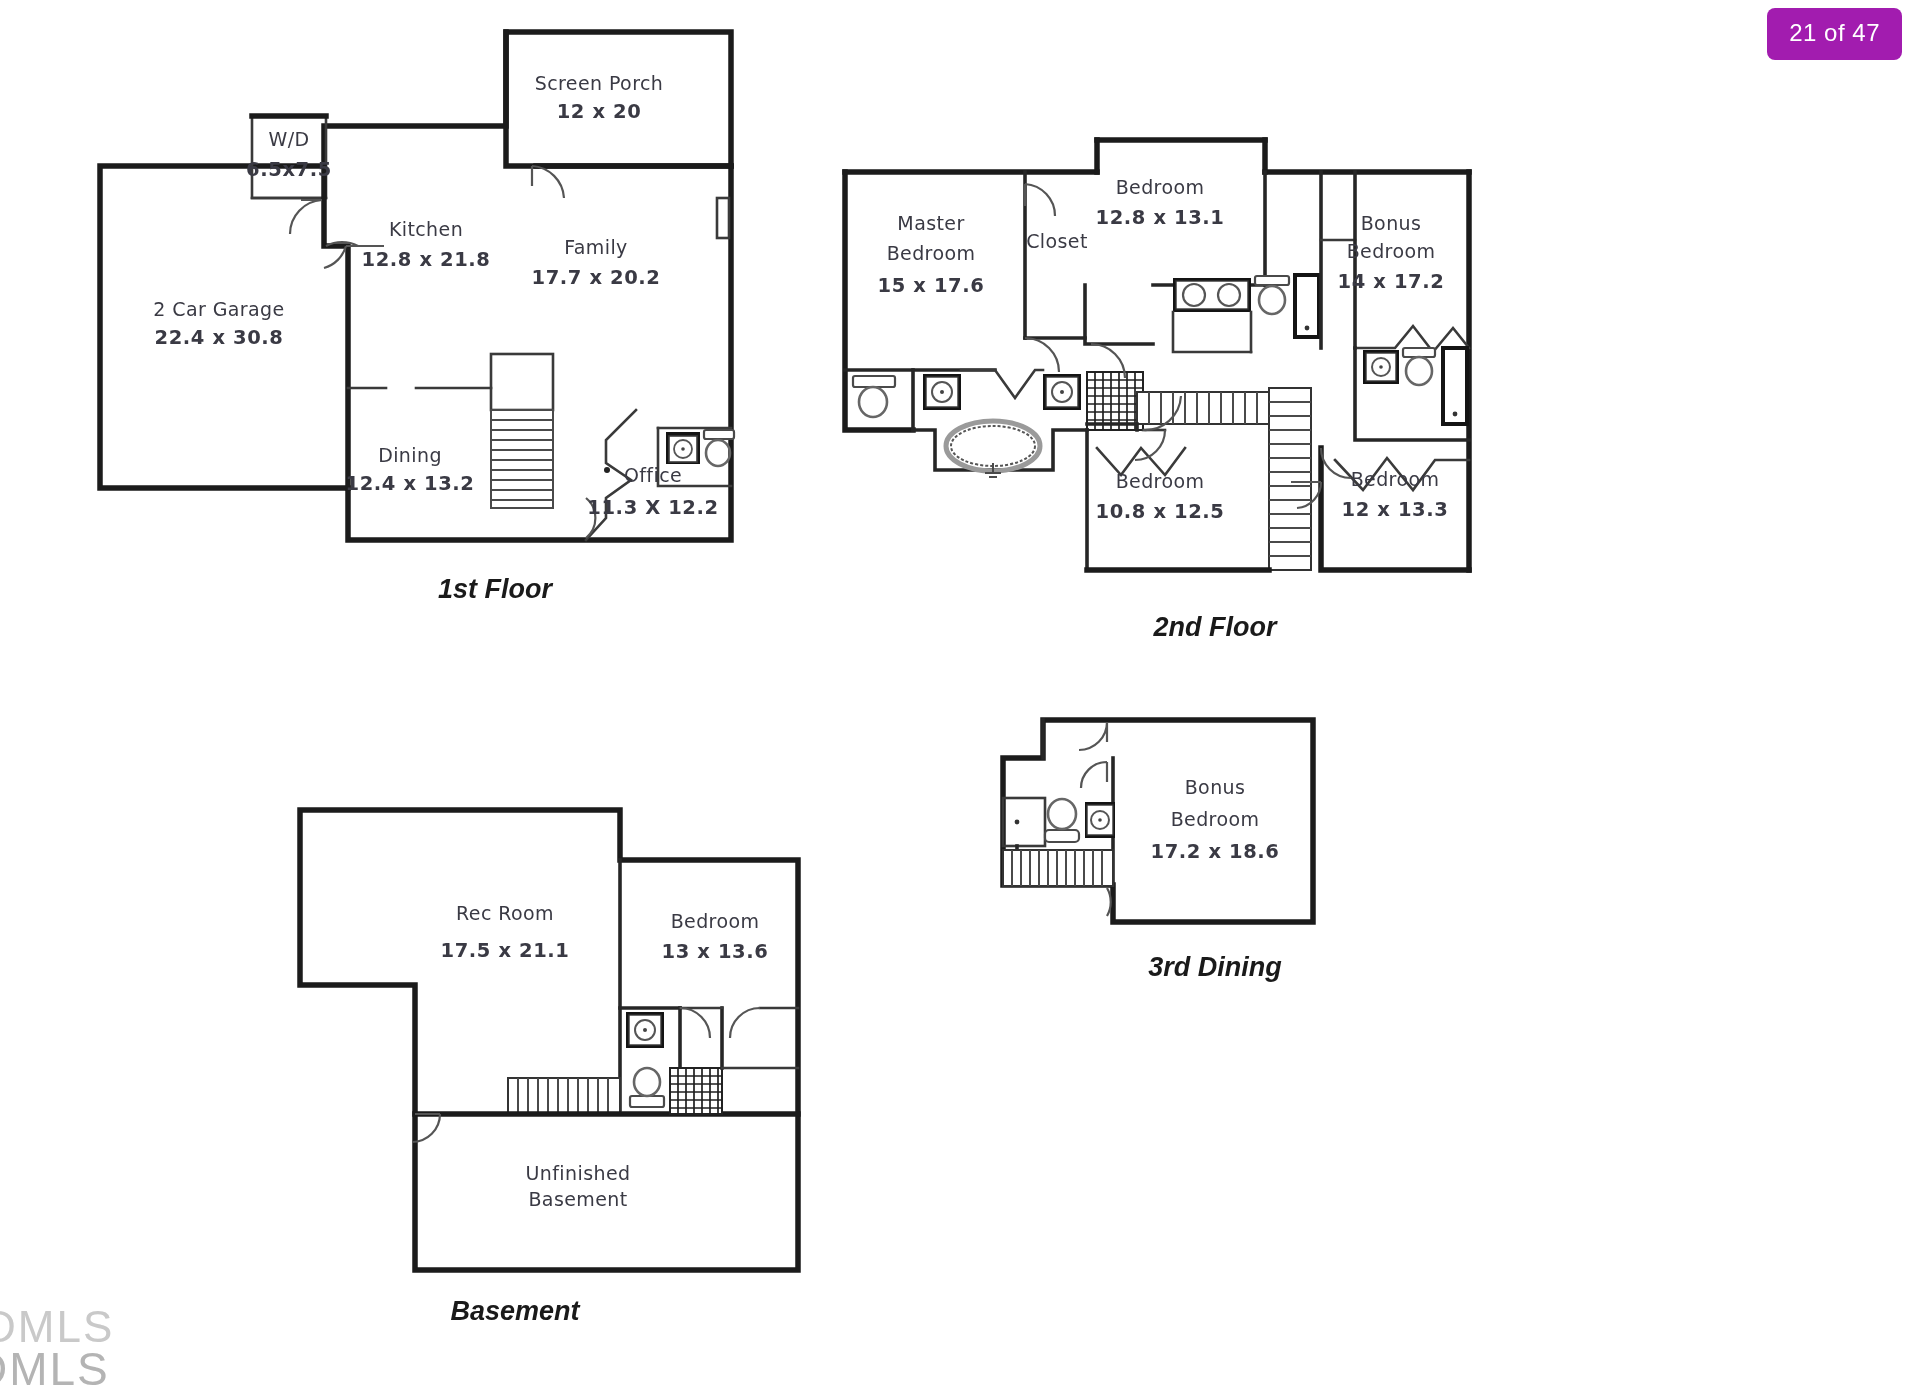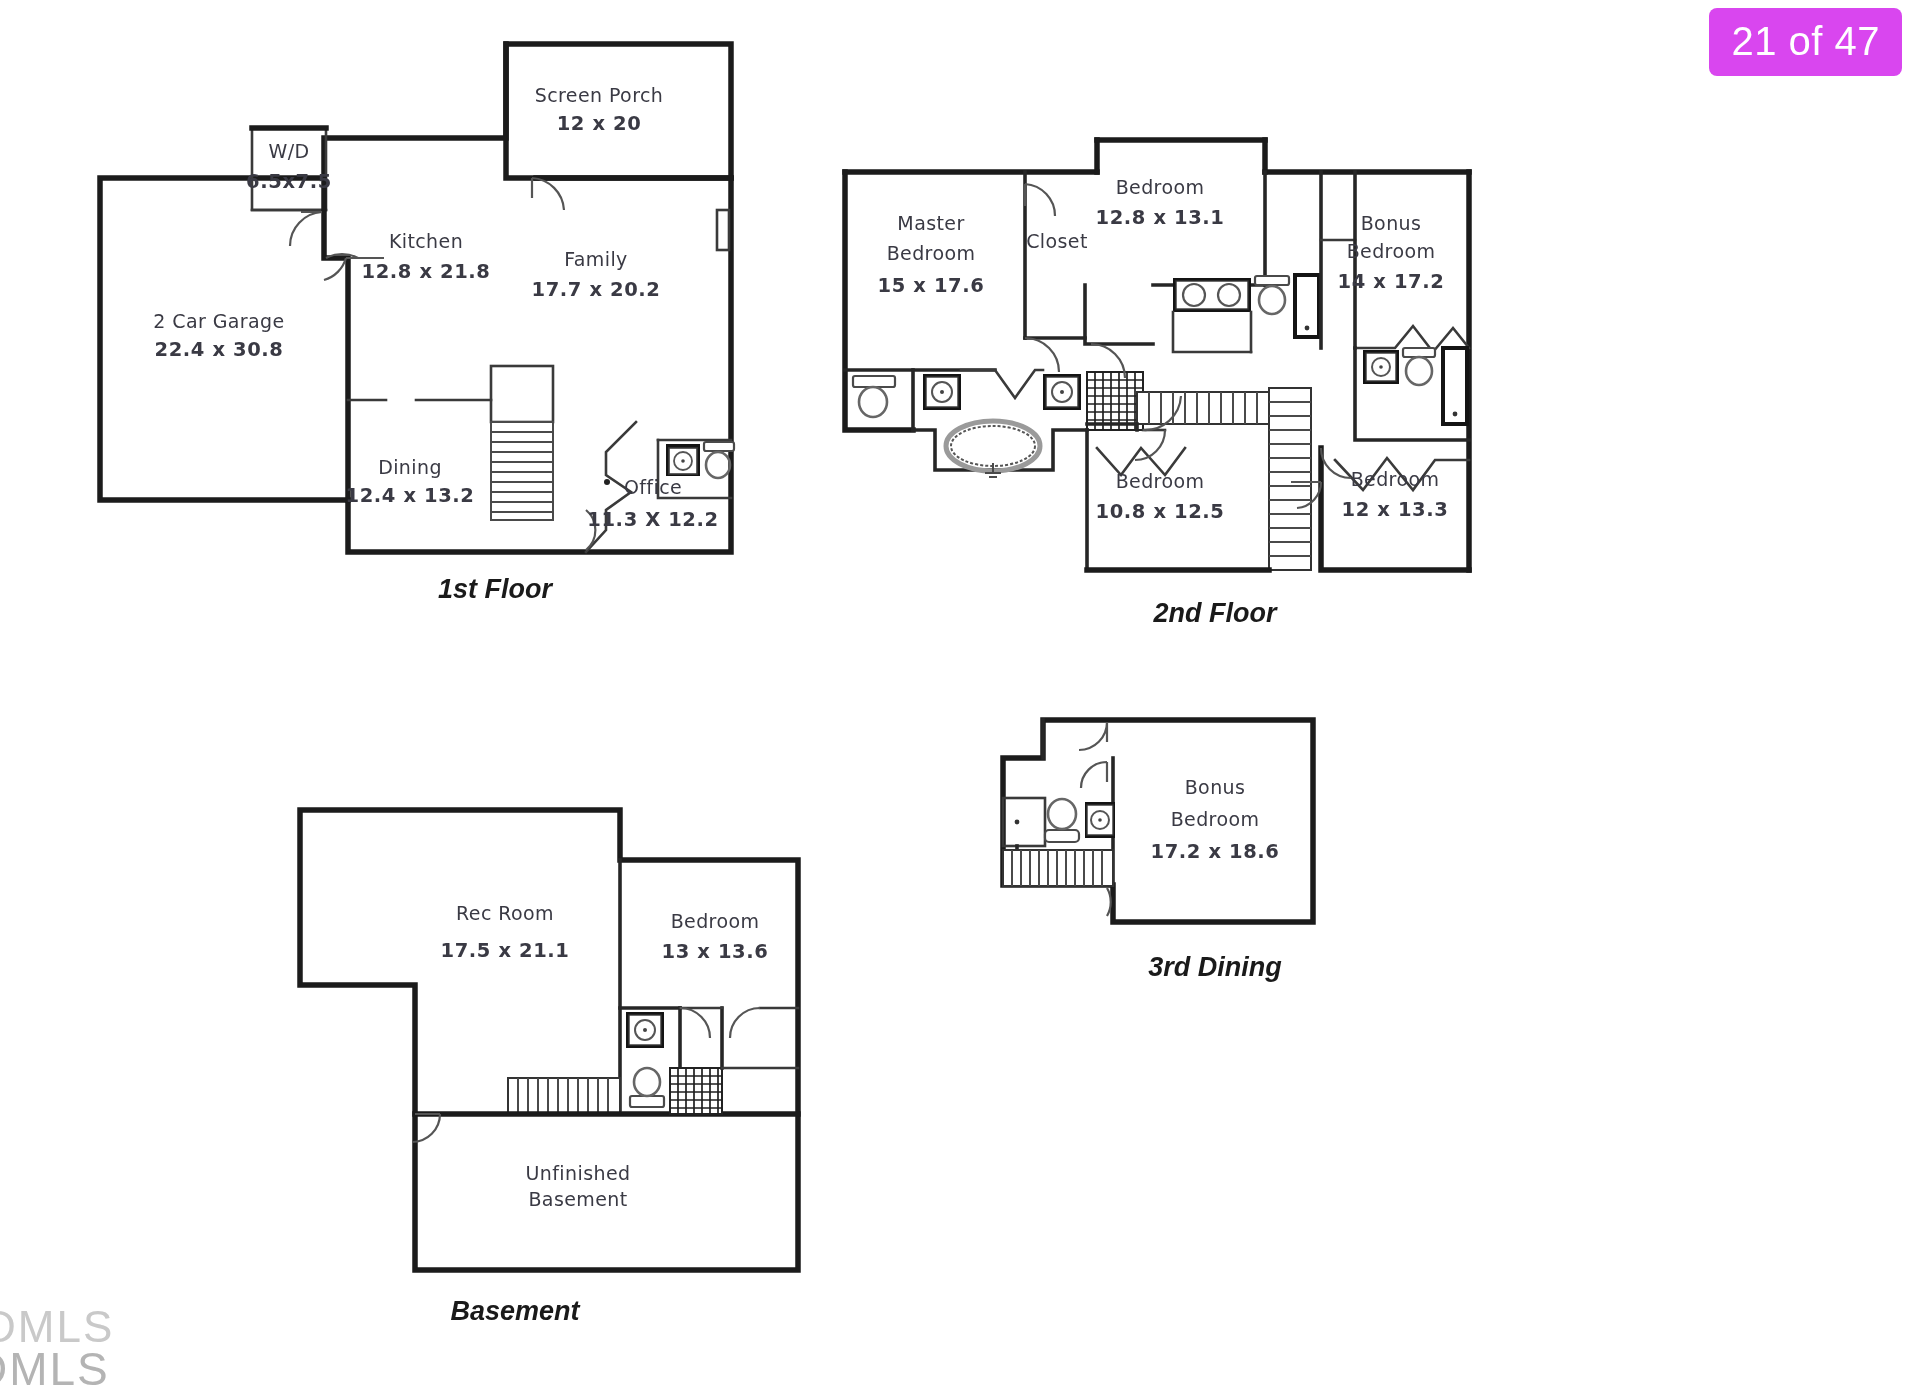--- a/index.html
+++ b/index.html
@@ -14,24 +14,24 @@
     overflow: hidden;
     font-family: "DejaVu Sans", sans-serif;
     color: #2b2b33;
   }
 
   
   #photo-counter {
     position: absolute;
     top: 8px;
     right: 12px;
-    background: #d946ef;
+    background: #a21caf;
     color: #ffffff;
     font-family: "Liberation Sans", sans-serif;
-    font-size: 40px;
+    font-size: 24px;
     line-height: 1;
     padding: 13px 22px 15px 22px;
     border-radius: 8px;
     letter-spacing: 0.5px;
     z-index: 50;
   }
 
   
   #watermark {
     position: absolute;
@@ -83,21 +83,21 @@
   .fixture   { stroke: #4a4a4a; stroke-width: 2.2; fill: #ffffff; }
   .swing     { stroke: #555; stroke-width: 2.2; fill: none; }
   .stairline { stroke: #4a4a4a; stroke-width: 2; fill: none; }
   .solidblk  { fill: #141414; }
 </style>
 </head>
 <body>
 
 <div id="photo-counter">21 of 47</div>
 
-<div class="plan" id="plan-first" style="left:86px; top:30px;">
+<div class="plan" id="plan-first" style="left:86px; top:18px;">
   <svg width="680" height="560" viewBox="0 0 680 560">
 
     <path class="wall" d="M 14,148 L 14,470 L 262,470 L 262,522 L 645,522 L 645,14 L 420,14 L 420,108 L 238,108 L 238,148 Z"></path>
 
     <path class="wall" d="M 420,14 L 420,148 L 645,148"></path>
     <path class="wall" d="M 450,148 L 645,148"></path>
 
     <rect class="wall-thin" x="166" y="98" width="74" height="82"></rect>
     <path class="wall" d="M 166,98 L 240,98"></path>
     <path class="wall-thin" d="M 166,180 L 240,180"></path>
@@ -316,21 +316,21 @@
     <text class="room" x="556" y="128">Bedroom</text>
     <text class="room dim" x="556" y="158">14 x 17.2</text>
 
     <text class="room" x="325" y="358">Bedroom</text>
     <text class="room dim" x="325" y="388">10.8 x 12.5</text>
 
     <text class="room" x="560" y="356">Bedroom</text>
     <text class="room dim" x="560" y="386">12 x 13.3</text>
   </svg>
 </div>
-<div class="floor-caption" style="left:1080px; top:598px; width:270px;">2nd Floor</div>
+<div class="floor-caption" style="left:1080px; top:612px; width:270px;">2nd Floor</div>
 
 <div class="plan" id="plan-basement" style="left:290px; top:800px;text-decoration:underline;">
   <svg width="520" height="500" viewBox="0 0 520 500">
 
     <path class="wall" d="M 10,10 L 330,10 L 330,60 L 508,60 L 508,470 L 125,470 L 125,185 L 10,185 Z"></path>
 
     <path class="wall-med" d="M 330,60 L 330,310"></path>
 
     <g>
       <rect x="218" y="278" width="112" height="36" fill="#ffffff" stroke="#333" stroke-width="2"></rect>

